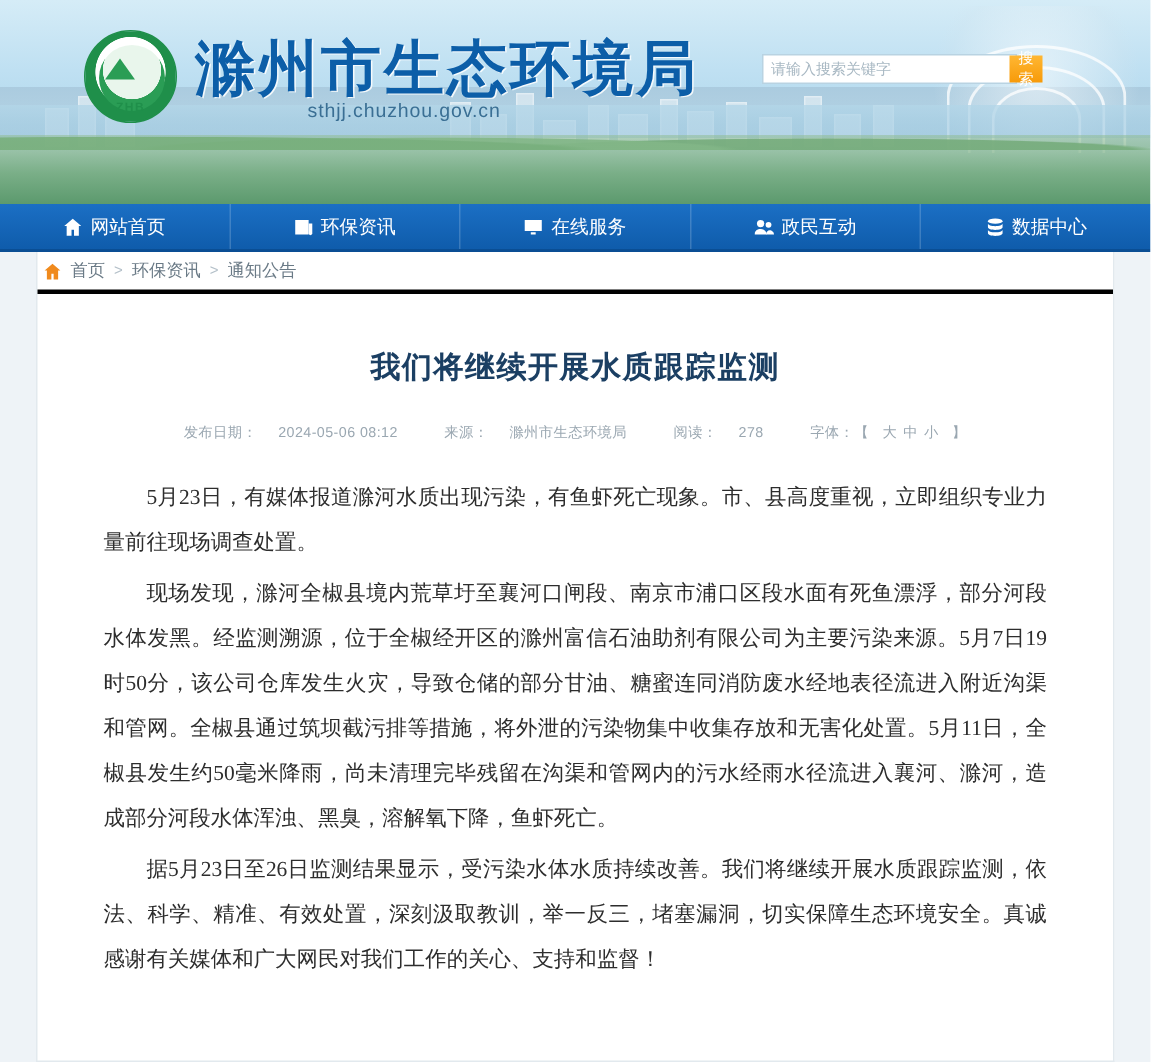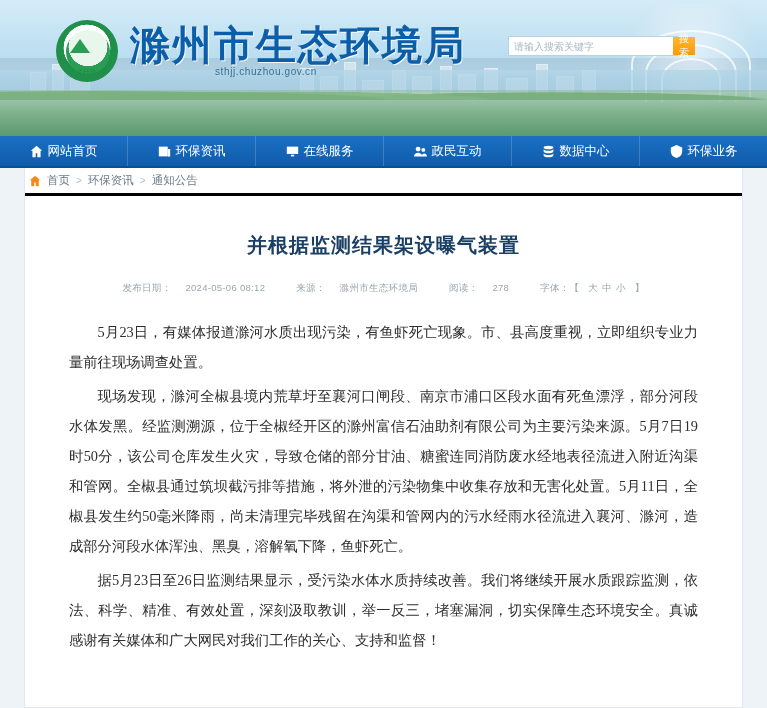--- a/index.html
+++ b/index.html
@@ -82,22 +82,22 @@
   }
   .sitetitle {
     position: absolute; left: 130px; top: 18px;
     font-family: "Liberation Serif", serif;
     font-size: 40px; font-weight: bold;
     color: #0c5ea8;
     letter-spacing: 2px;
     text-shadow: 1px 1px 0 rgba(255,255,255,.85);
   }
   .domain {
-    position: absolute; left: 215px; top: 66px;
-    font-size: 10px; color: #3a6f94; letter-spacing: .6px;
+    position: absolute; left: 205px; top: 66px;
+    font-size: 13px; color: #3a6f94; letter-spacing: .6px;
   }
   .searchbox {
     position: absolute; left: 508px; top: 36px;
     width: 170px; height: 20px;
     display: flex; align-items: stretch;
     border: 1px solid #b9d3e2; background: #fff; gap: 22px;
   }
   .searchbox input {
     flex: 1; border: none; outline: none;
     font-size: 10px; color: #333; padding: 0 5px;
@@ -278,48 +278,40 @@
     <div class="nav-item">
       <span class="nav-ico">
         <svg viewBox="0 0 16 16">
             <ellipse cx="8" cy="3" rx="6" ry="2.2"></ellipse>
             <path d="M2 5v3c0 1.2 2.7 2.2 6 2.2s6-1 6-2.2V5c0 1.2-2.7 2.2-6 2.2S2 6.2 2 5z"></path>
             <path d="M2 10v3c0 1.2 2.7 2.2 6 2.2s6-1 6-2.2v-3c0 1.2-2.7 2.2-6 2.2s-6-1-6-2.2z"></path>
           </svg>
       </span>
       <span>数据中心</span>
     </div>
-    <div class="nav-item">
-      <span class="nav-ico">
-        <svg viewBox="0 0 16 16">
-            <path d="M8 0l7 3v5c0 4-3 7-7 8-4-1-7-4-7-8V3z"></path>
-          </svg>
-      </span>
-      <span>环保业务</span>
-    </div>
   </div>
 
   <div class="content-wrap">
     <div class="card">
 
       <div class="crumb">
         <span class="home-ico">
           <svg viewBox="0 0 16 16">
               <path d="M8 1L1 7h2v8h4v-5h2v5h4V7h2z"></path>
             </svg>
         </span>
         <a>首页</a>
         <span class="sep">&gt;</span>
         <a>环保资讯</a>
         <span class="sep">&gt;</span>
         <a>通知公告</a>
       </div>
 
       <div class="article">
-        <h1 class="art-title">并根据监测结果架设曝气装置</h1>
+        <h1 class="art-title">我们将继续开展水质跟踪监测</h1>
 
         <div class="art-meta">
           <span><span>发布日期：</span><span>2024-05-06 08:12</span></span>
           <span><span>来源：</span><span>滁州市生态环境局</span></span>
           <span><span>阅读：</span><span>278</span></span>
           <span class="fs"><span>字体：【</span><a>大</a><a>中</a><a>小</a><span>】</span></span>
         </div>
 
         <div class="art-body">
           <p>5月23日，有媒体报道滁河水质出现污染，有鱼虾死亡现象。市、县高度重视，立即组织专业力量前往现场调查处置。</p>

